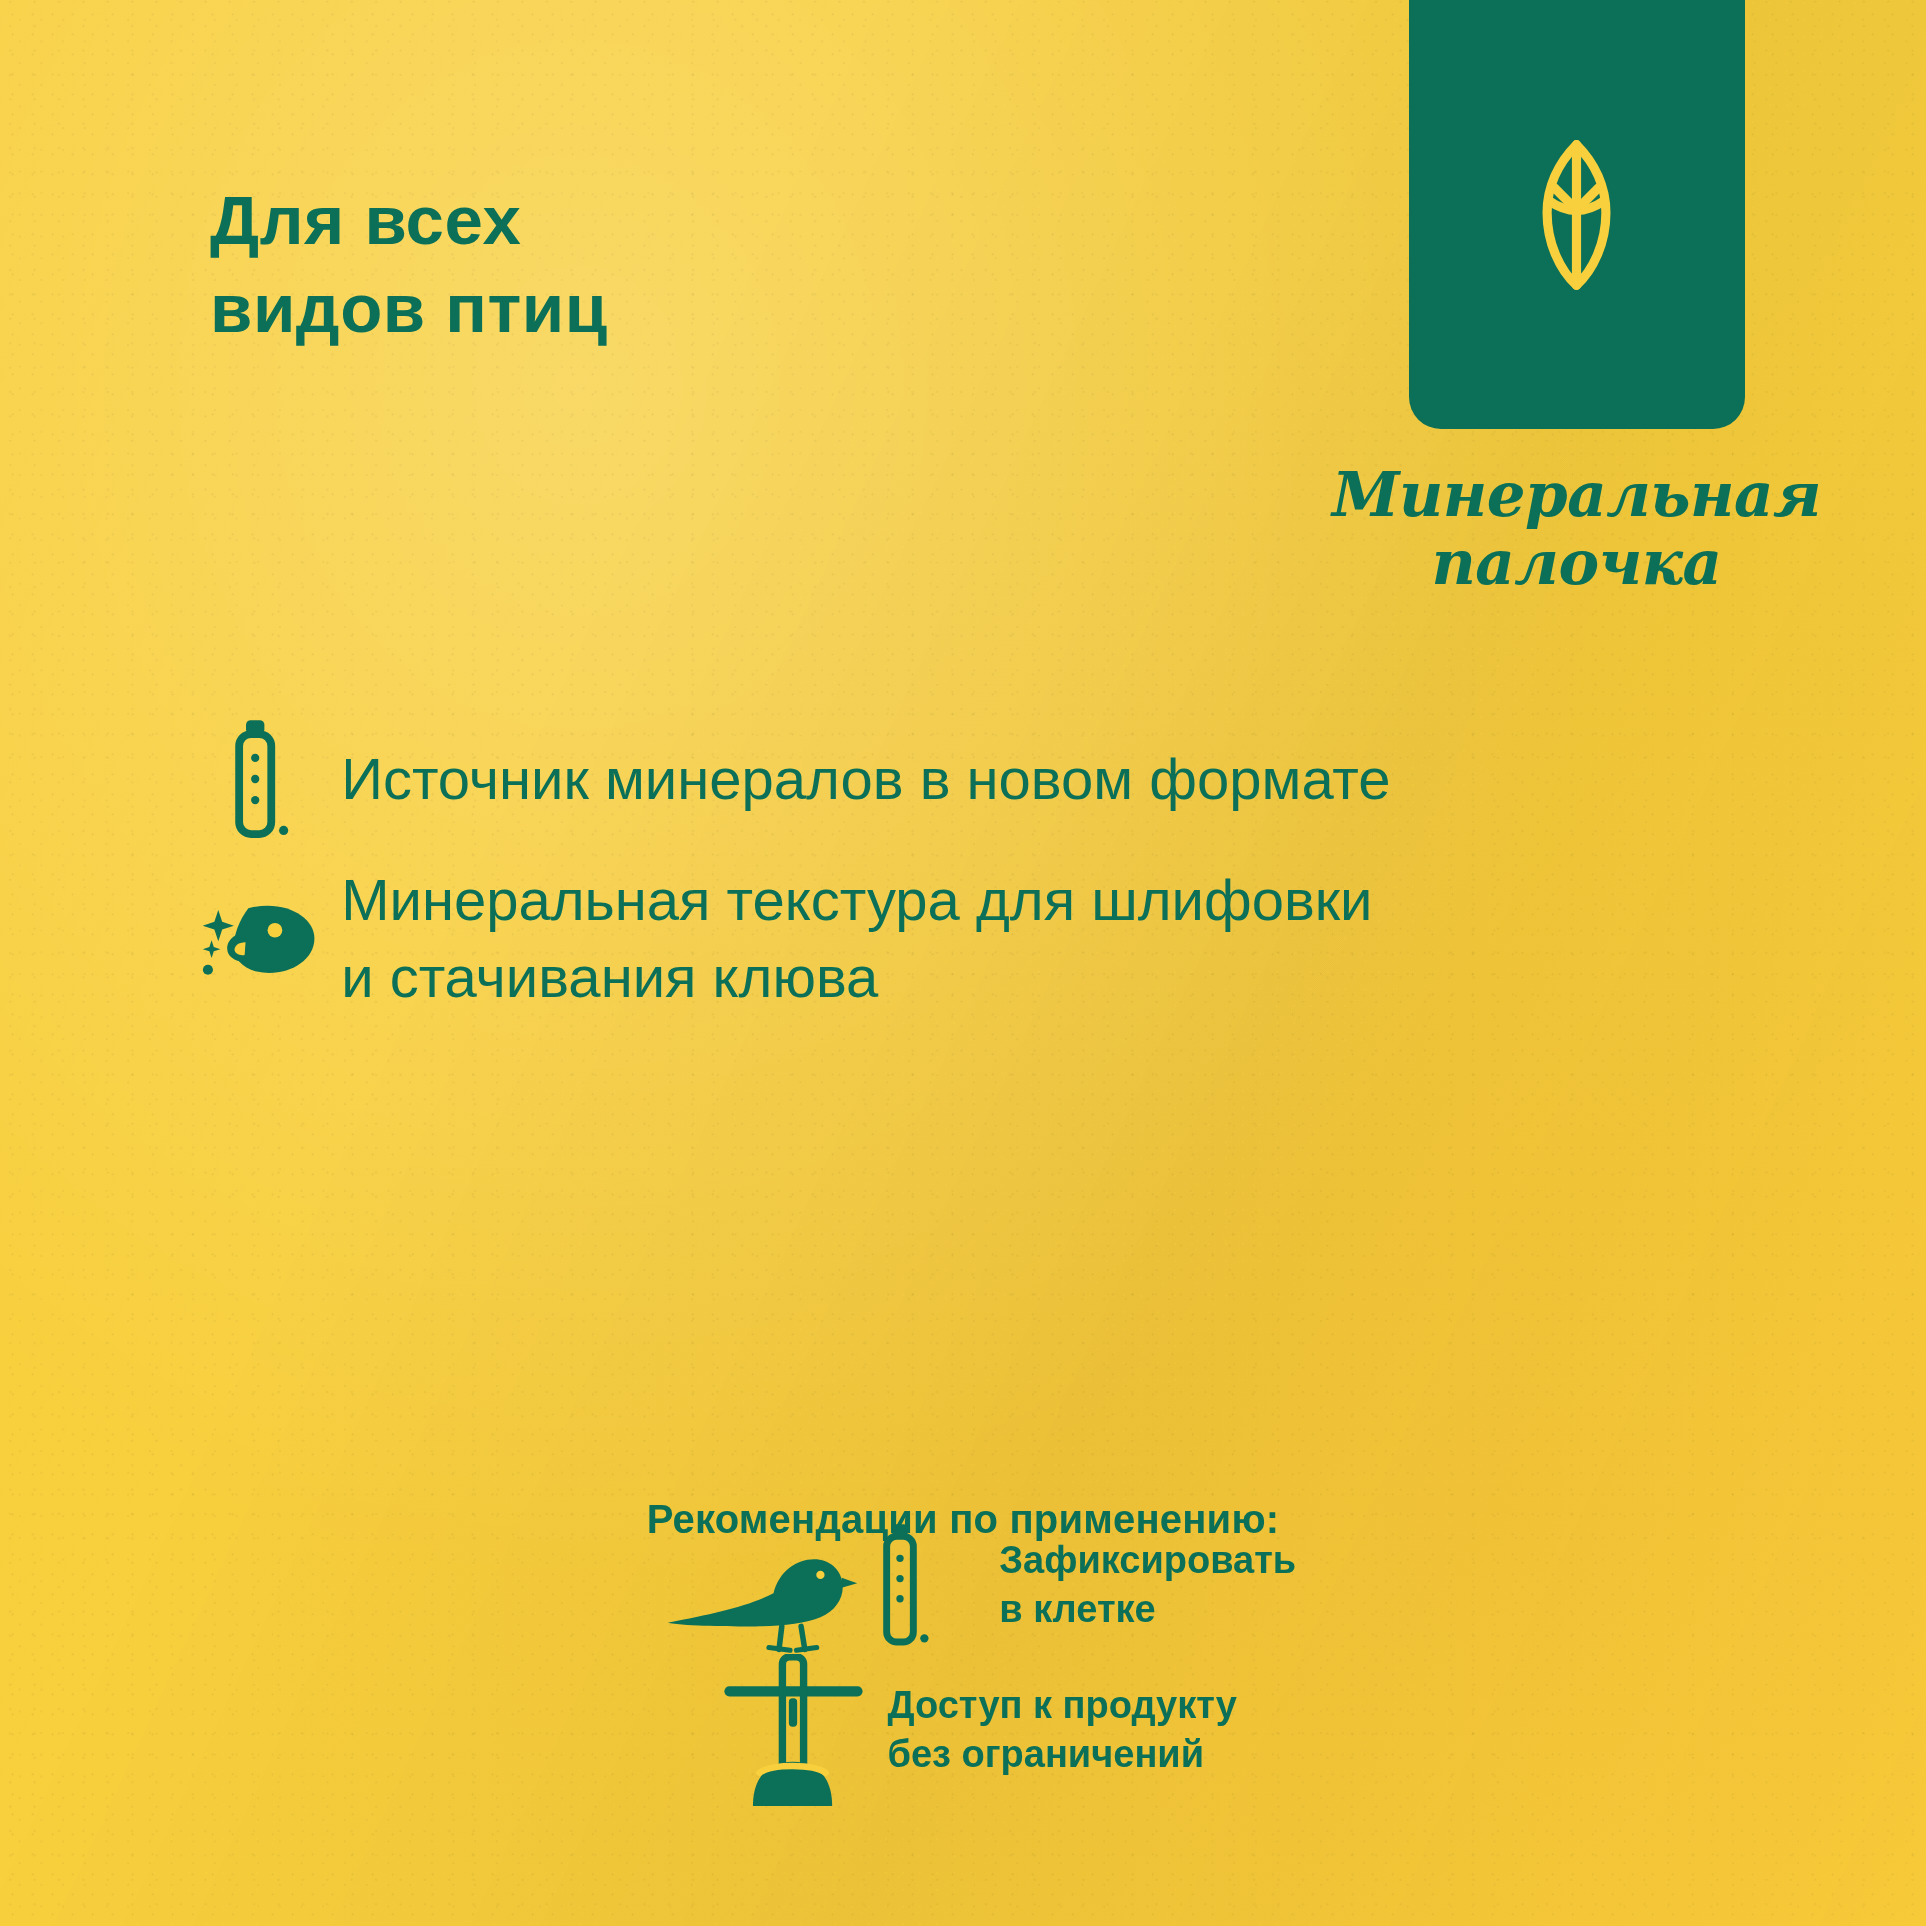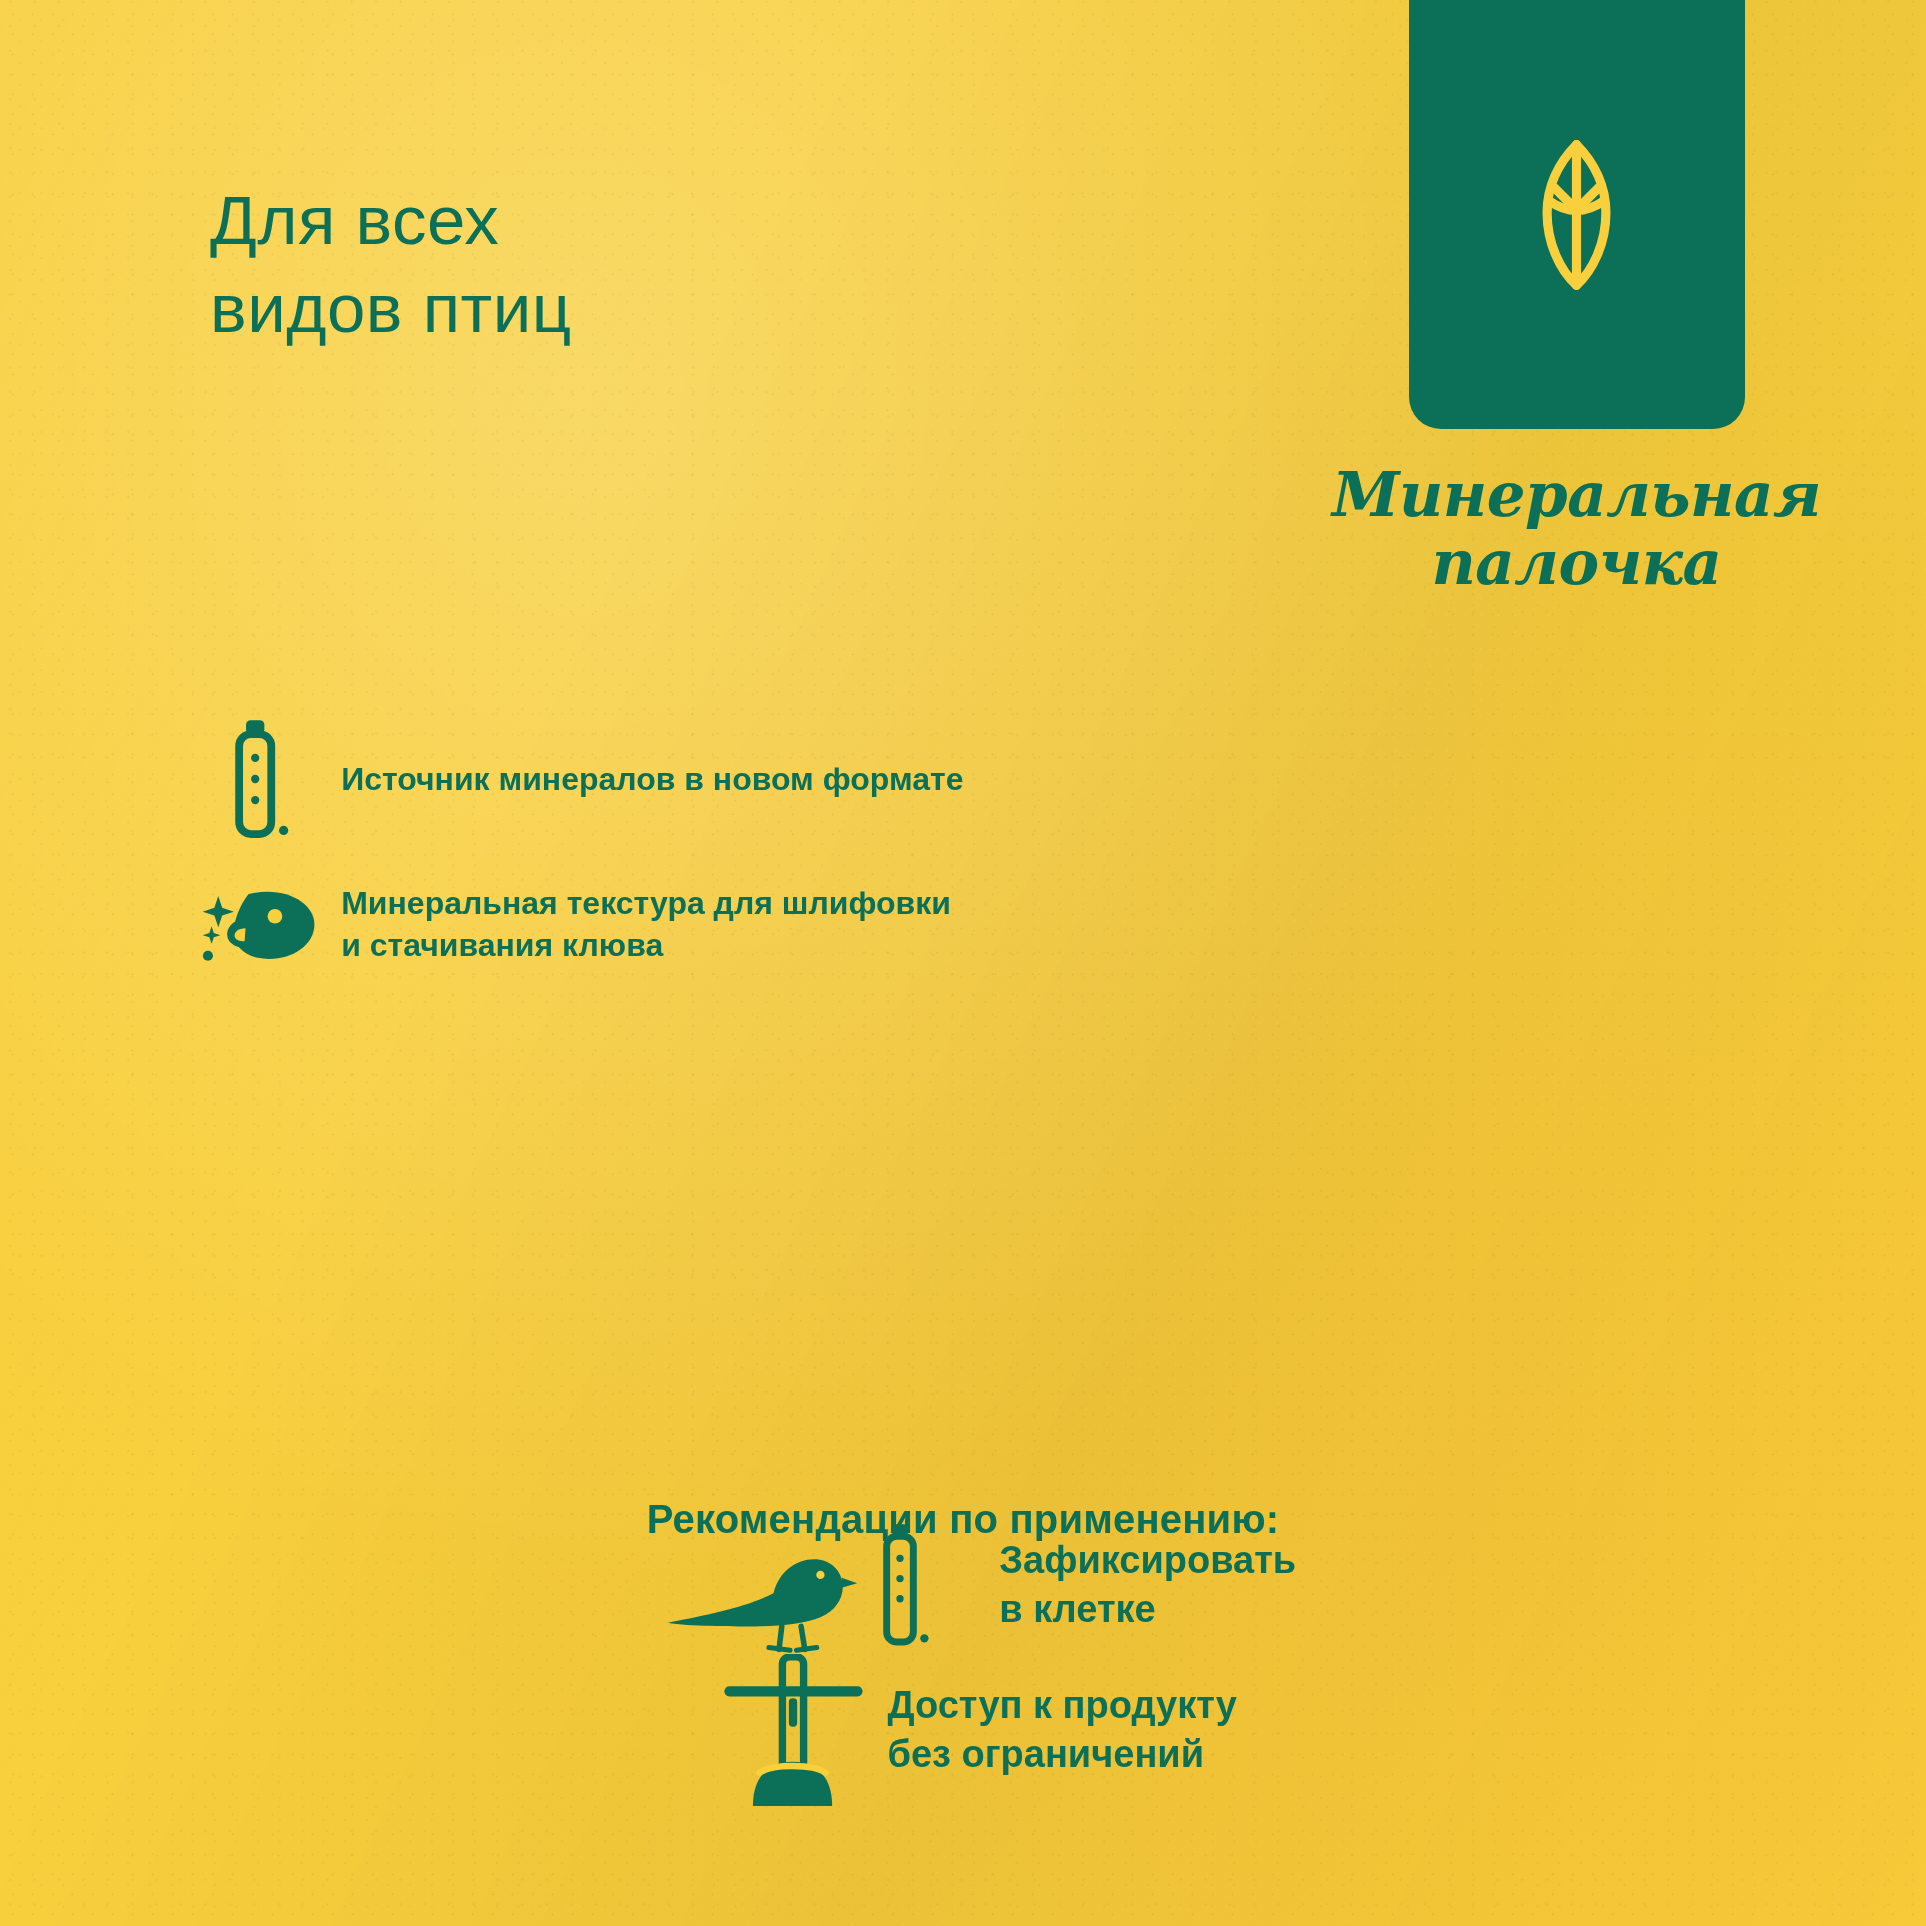--- a/index.html
+++ b/index.html
@@ -45,21 +45,21 @@
     position: absolute;
     inset: 0;
   }
 
   
   .headline {
     position: absolute;
     left: 210px;
     top: 177px;
     color: #0B7057;
-    font-weight: normal;
+    font-weight: bold;
     font-size: 69px;
     line-height: 1.28;
     letter-spacing: 0.5px;
     white-space: pre-line;
   }
 
   .logo-block {
     position: absolute;
     right: 205px;
     top: 0;
@@ -105,23 +105,23 @@
   }
   .feature-icon {
     width: 138px;
     min-width: 138px;
     display: flex;
     align-items: center;
     justify-content: center;
   }
   .feature-text {
     color: #0B7057;
-    font-size: 32px;
+    font-size: 58px;
     line-height: 1.32;
-    font-weight: 700;
+    font-weight: 400;
     white-space: pre-line;
     padding-left: 9.2px;
   }
 
   
   .rec-title {
     position: absolute;
     left: 0;
     right: 0;
     top: 1497px;

